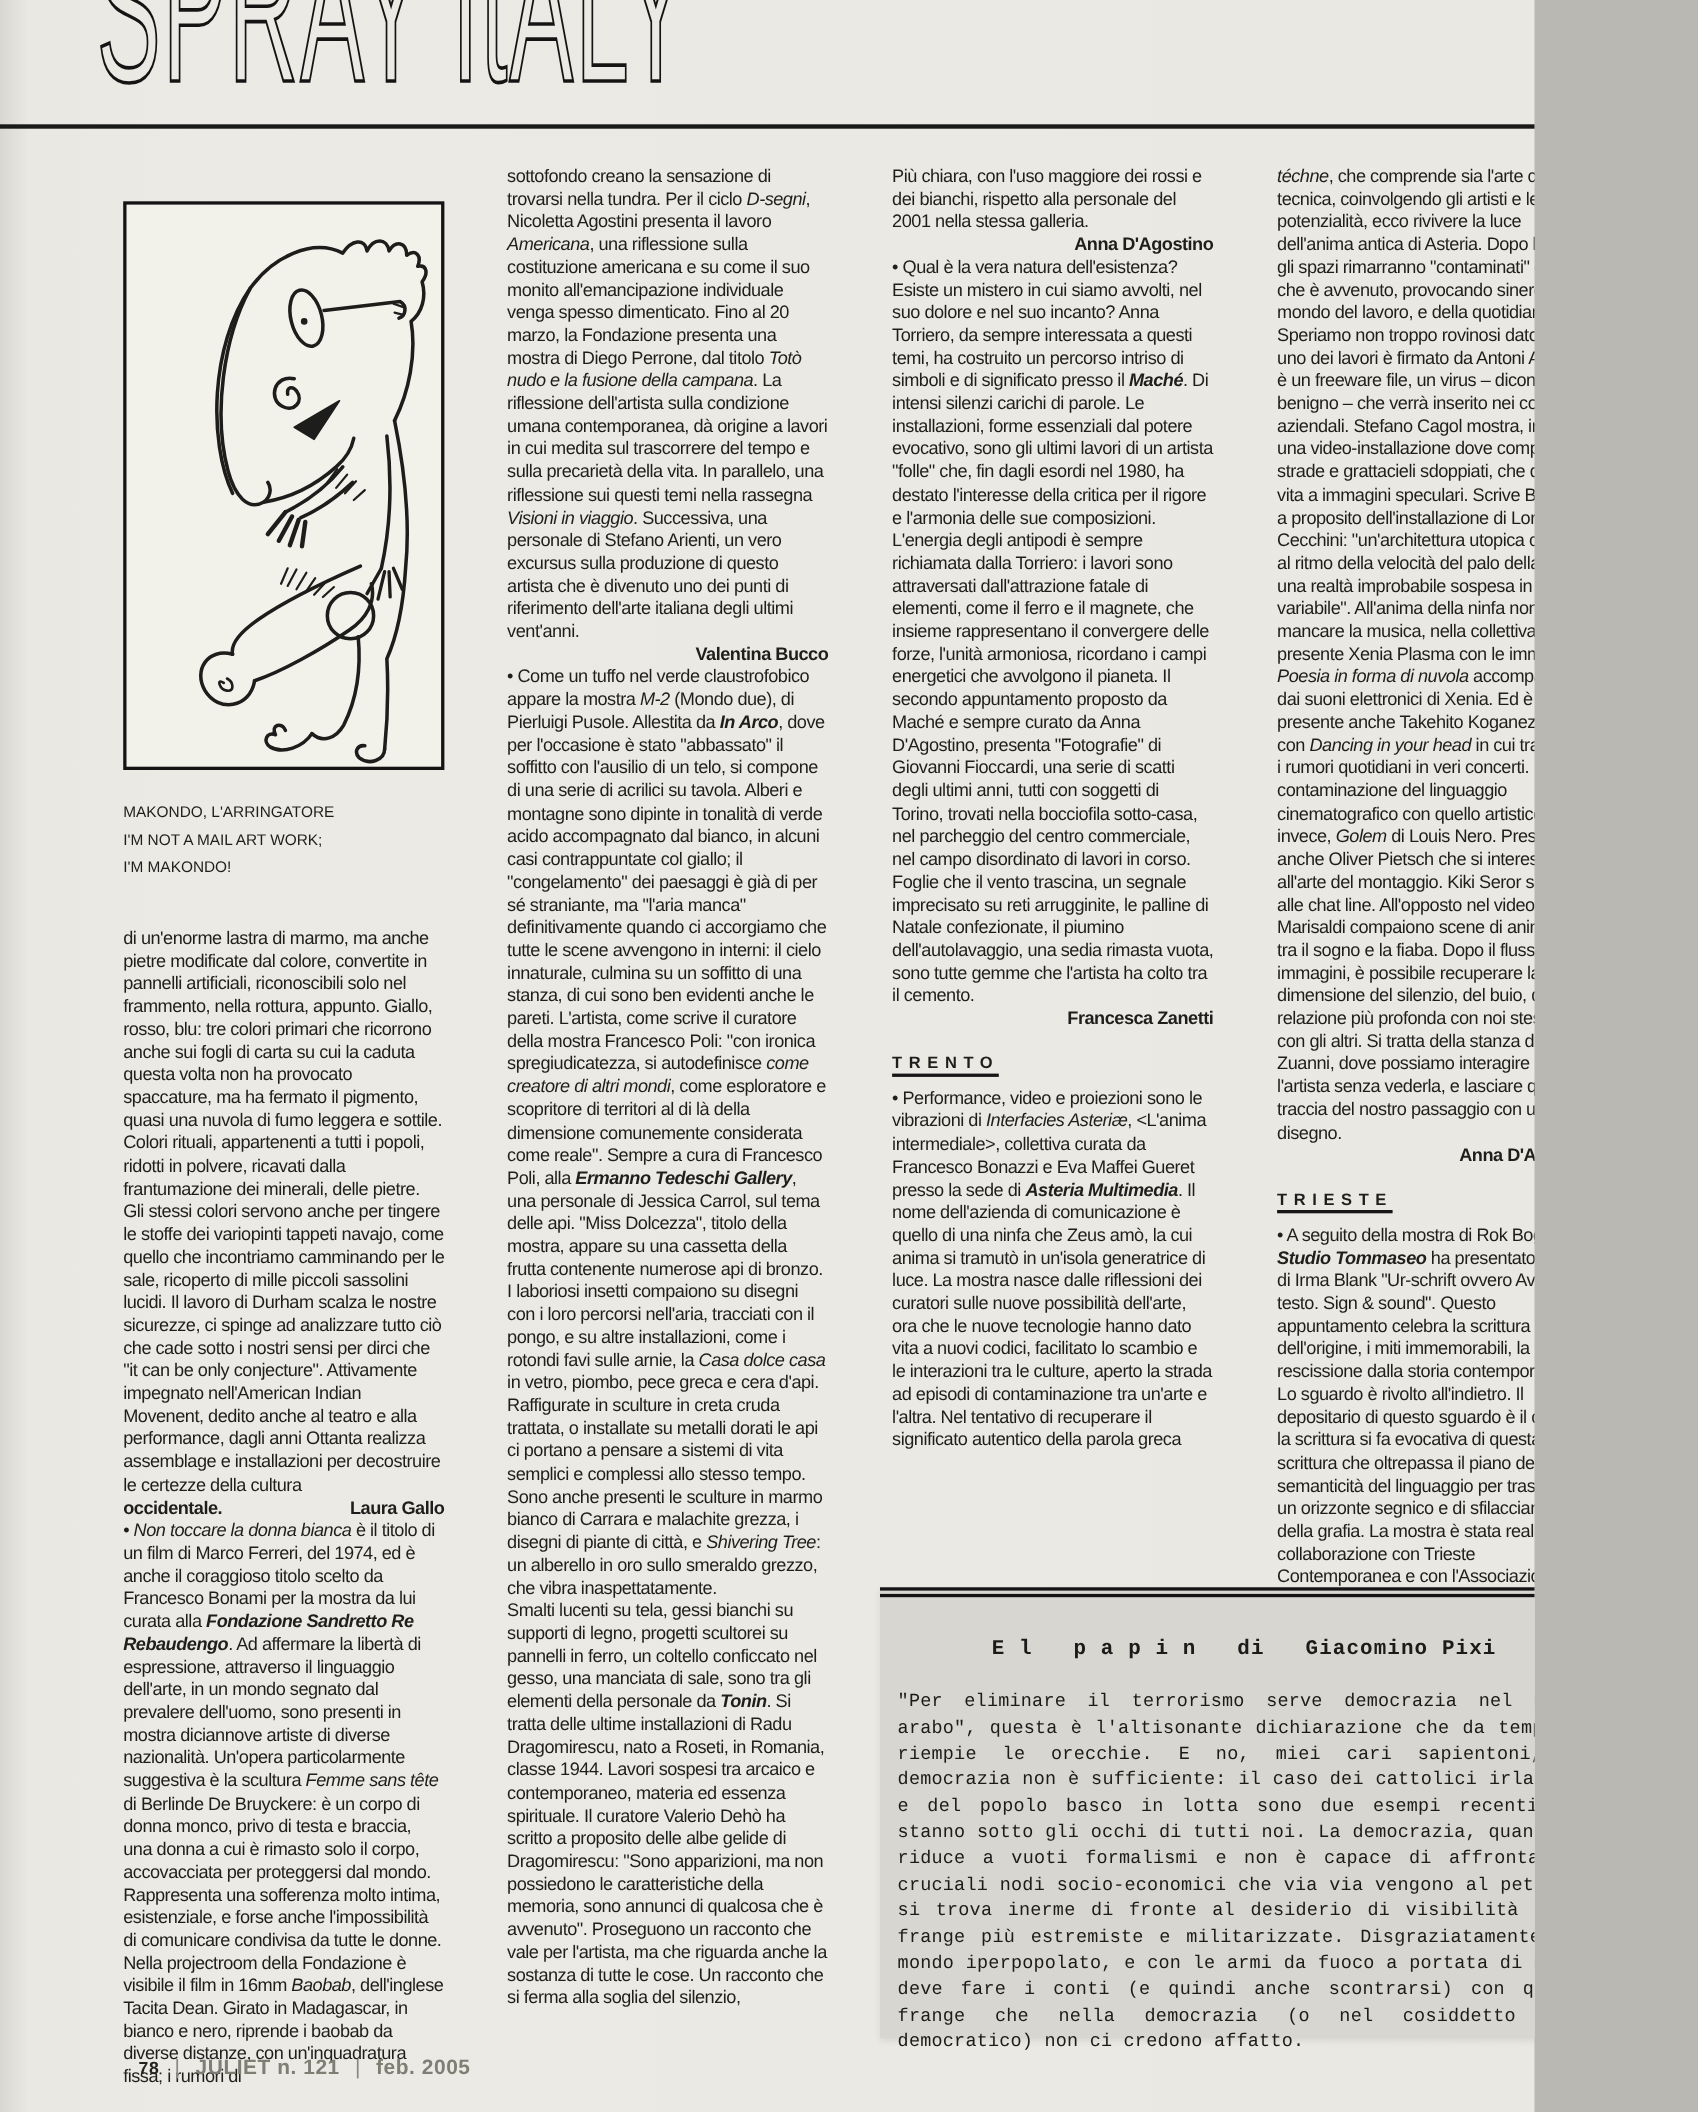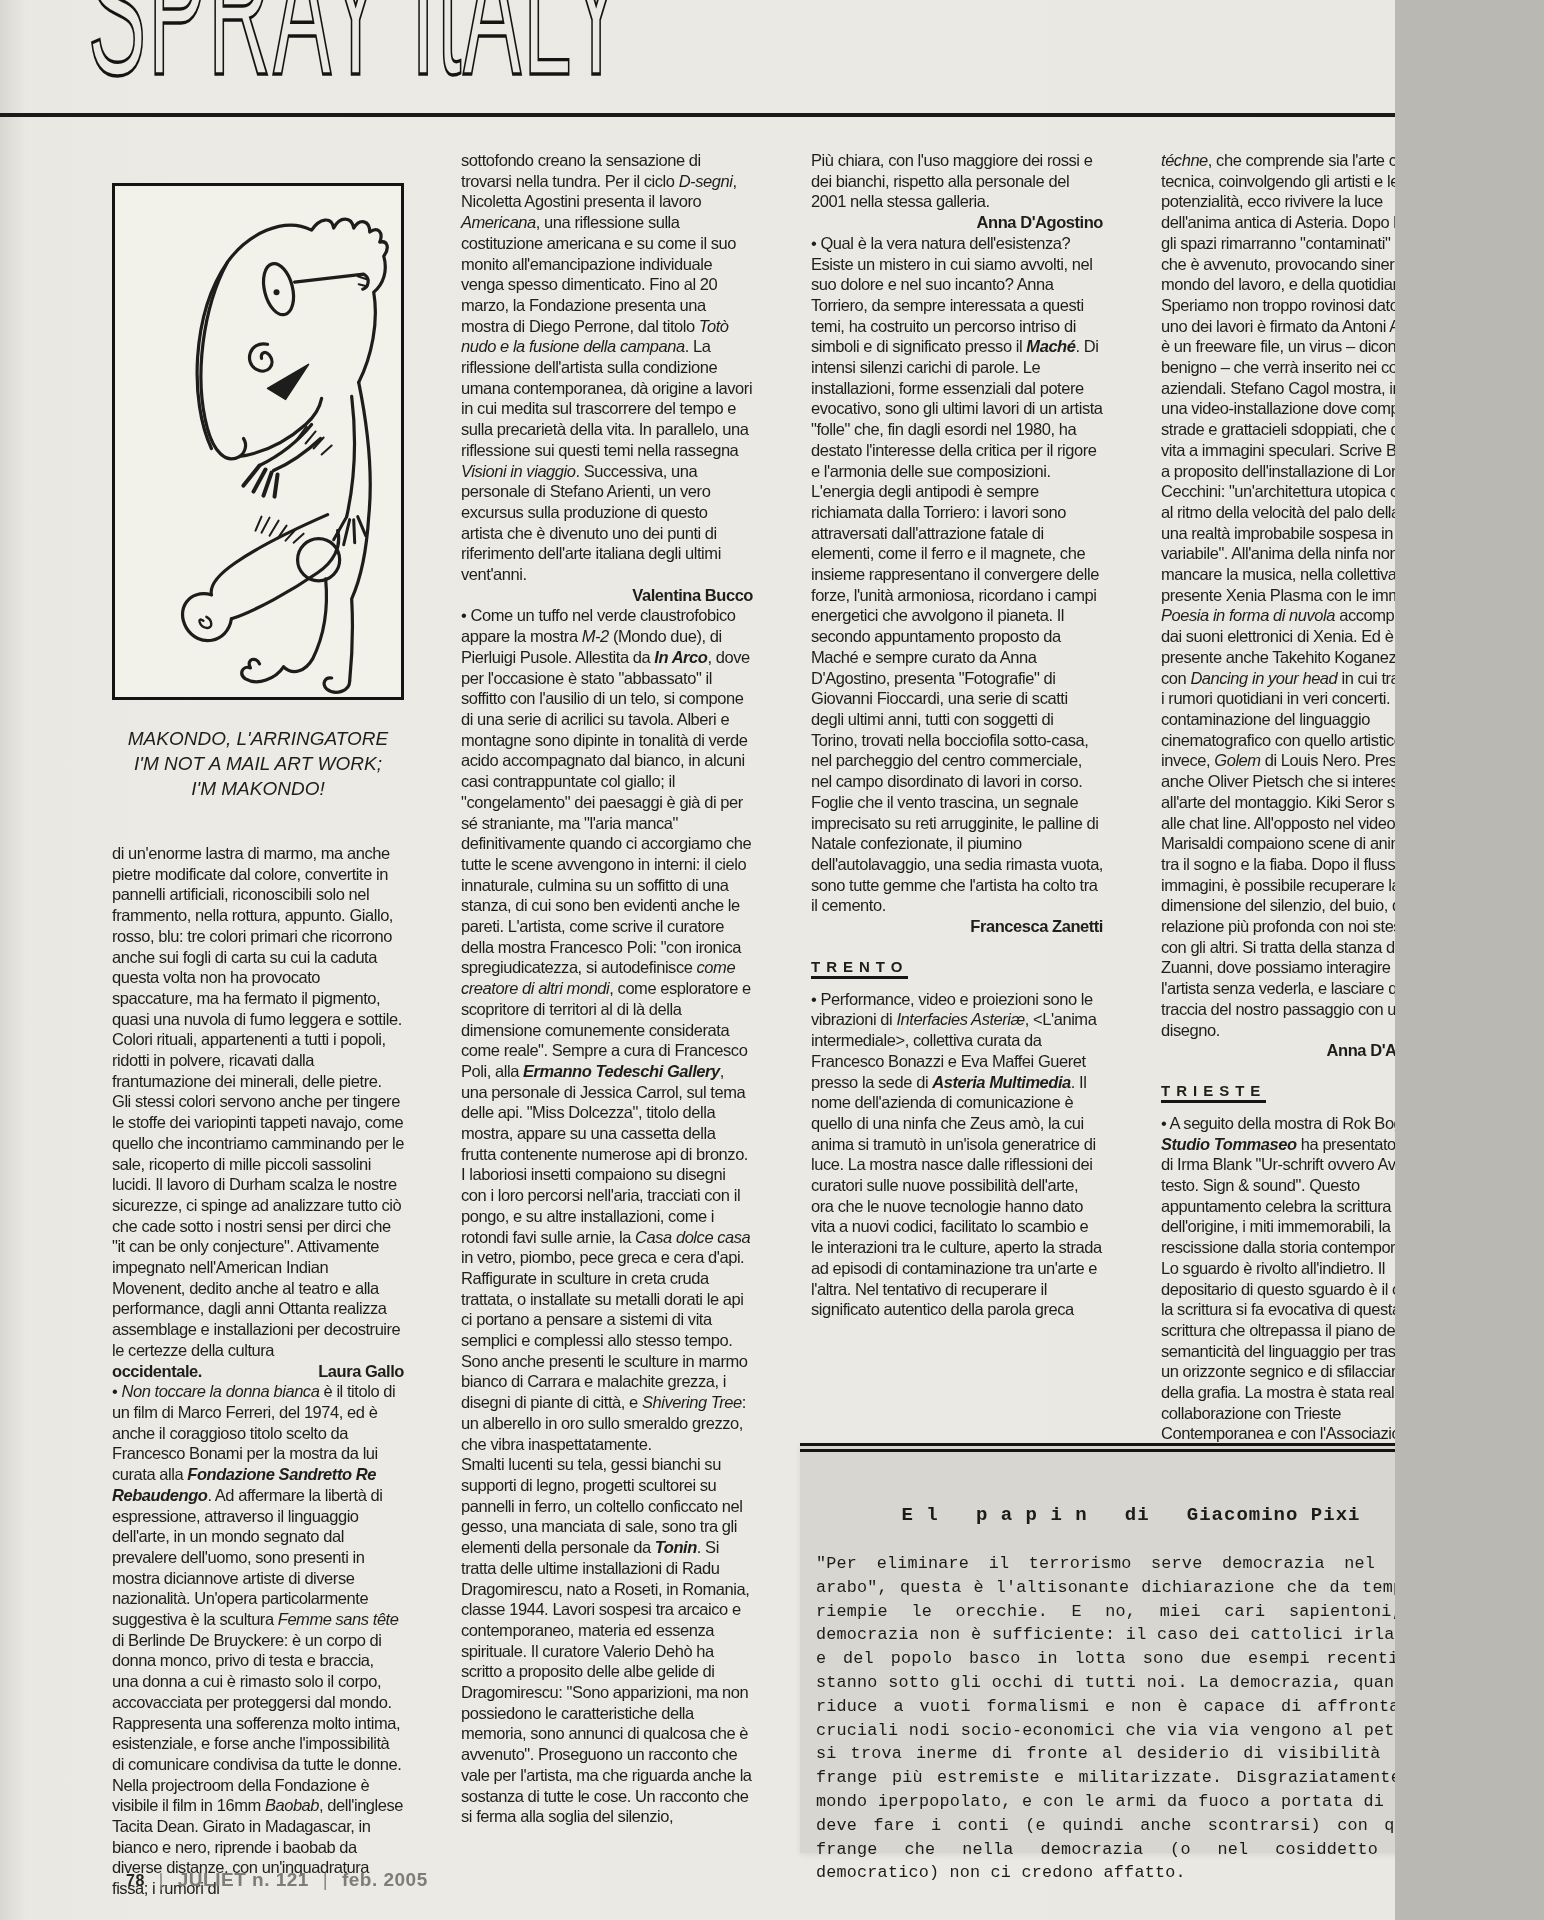--- a/index.html
+++ b/index.html
@@ -28,29 +28,29 @@
   .st-b{font-weight:bold;font-style:italic;}
   .sig-row{display:flex;justify-content:center;margin:0;}
   .sig-row .sig{font-weight:bold;margin-left:auto;}
   .sig-row .left-frag{font-weight:bold;}
   .city{font-size:15px;font-weight:bold;letter-spacing:6px;margin:22px 0 10px 0;
     display:inline-block;border-bottom:3px solid #161616;padding-bottom:2px;line-height:1;}
   .city-wrap{margin:0;}
   
   .art-frame{width:292px;height:517px;border:3.5px solid #141414;box-sizing:border-box;
     background:#f2f1ea;overflow:hidden;}
-  .caption{margin-top:26px;text-align:center;font-style:italic;font-size:19px;
+  .caption{margin-top:26px;font-size:14px;
     line-height:25px;letter-spacing:0;}
   .col1-body{margin-top:42px;}
   
   .papin-box{position:absolute;left:800px;top:1443px;width:662px;height:410px;
     background:#d7d6d1;border-top:9px double #141414;box-sizing:border-box;
     font-family:"Liberation Mono","DejaVu Sans Mono",monospace;z-index:5;
     box-shadow:0 2px 6px rgba(0,0,0,0.08);}
-  .papin-title{margin-top:52px;text-align:center;font-weight:bold;font-size:19px;
+  .papin-title{margin-top:36px;text-align:center;font-weight:bold;font-size:19px;
     white-space:pre;letter-spacing:1px;color:#1b1b19;}
   .papin-body{margin:26px 16px 0 16px;font-size:16.8px;line-height:23.8px;
     text-align:justify;color:#1b1b19;letter-spacing:0.2px;}
   
   .footer{position:absolute;left:113px;top:1869px;font-size:19px;font-weight:bold;
     color:#7e7e74;letter-spacing:0.5px;}
   .footer .pagenum{color:#232321;font-size:16px;margin-left:13px;}
   .footer .fsep{margin:0 8px;font-weight:normal;color:#8a8a80;}
   
   .art-frame svg{display:block;width:100%;height:100%;}

